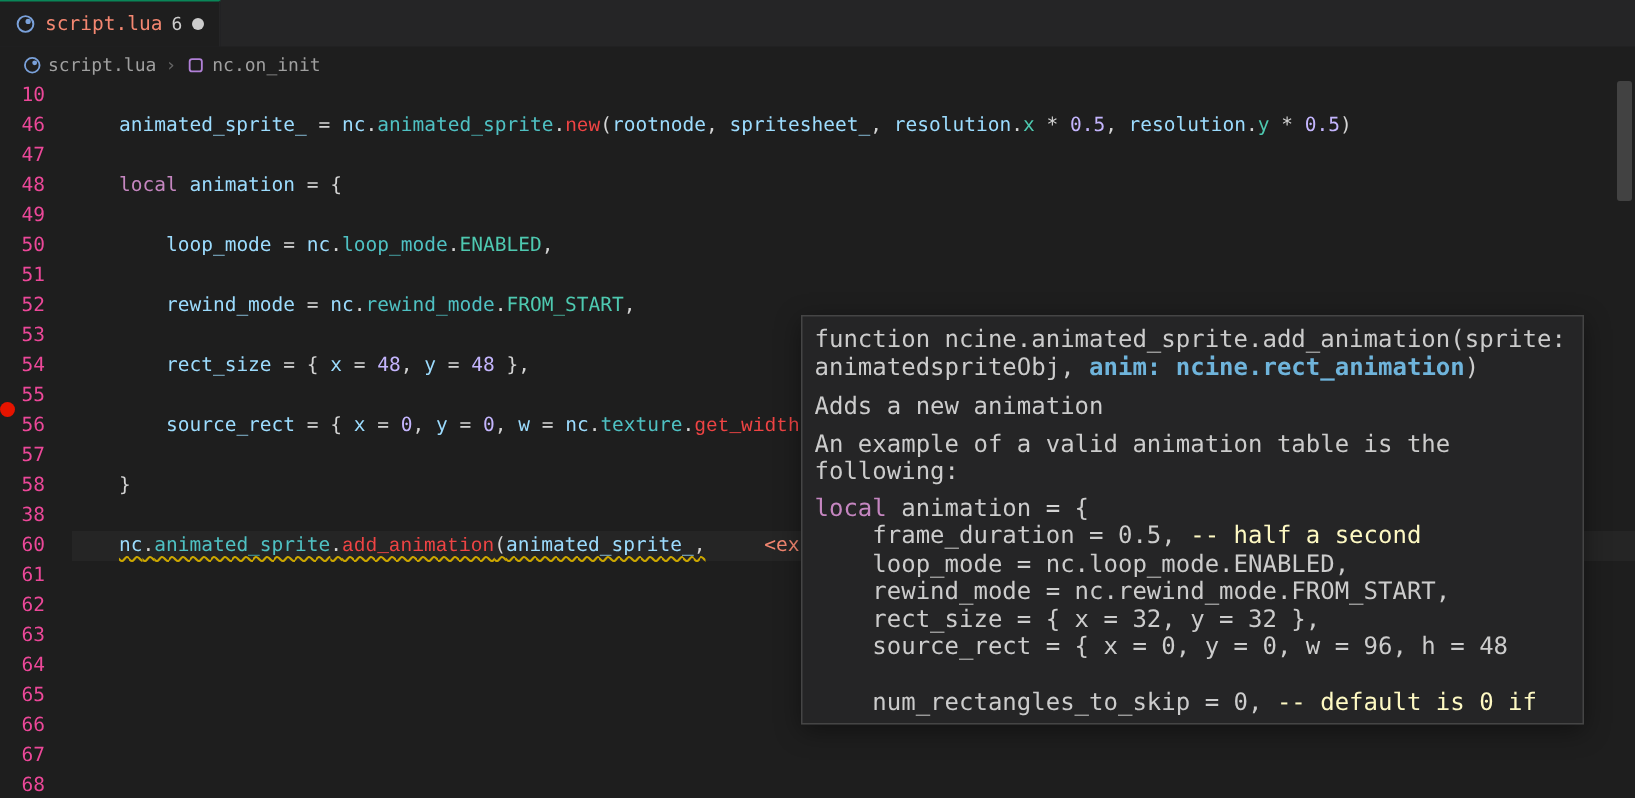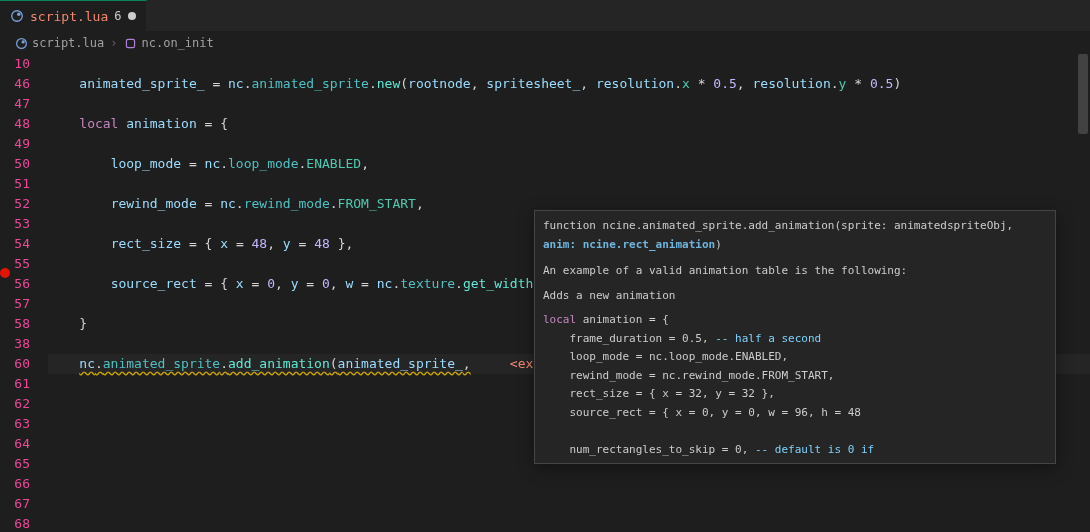--- a/index.html
+++ b/index.html
@@ -73,46 +73,46 @@
   .code {
     flex: 1;
     line-height: 20px;
     white-space: pre;
     position: relative;
   }
   .code-line { height: 20px; }
   .k { color: #c586c0; }        
   .id { color: #9cdcfe; }       
   .fn { color: #4fc1c3; }       
-  .prop { color: #5eead4; }     
+  .prop { color: #ef4444; font-family: Liberation Mono, monospace; }     
   .en { color: #4ec9b0; }       
   .num { color: #c4b5fd; }      
   .p { color: #d4d4d4; }        
   .op { color: #d4d4d4; }
-  .cm { color: #7dd3fc; }
+  .cm { color: #fef9c3; }
   .warn-underline {
     text-decoration: underline wavy #cca700;
     text-underline-offset: 3px;
   }
   .hl-line {
     background: rgba(255,255,255,0.03);
   }
   .indent-guide { color: #404040; }
   .diag {
     color: #f48771;
   }
   .tooltip {
     position: absolute;
     top: 210px;
     left: 534px;
     width: 522px;
     background: #252526;
     border: 1px solid #454545;
     color: #cccccc;
-    font-size: 11px;
+    font-size: 16px;
     line-height: 18.5px;
     box-shadow: 0 4px 16px rgba(0,0,0,0.4);
     padding: 6px 8px 4px 8px;
   }
   .tooltip .sig { color: #cccccc; margin-bottom: 8px;}
   .tooltip .param { color: #6fb4db; font-weight: bold;}
   .tooltip p { margin: 6px 0; color: #cccccc;}
   .tooltip-code { white-space: pre; margin-top: 6px;}
   .breakpoint {
     position: absolute;
@@ -216,22 +216,22 @@
 
 
 
 
 
   </div>
 </div>
 
 <div class="tooltip">
   <div class="sig"><span>function ncine.animated_sprite.add_animation(sprite: animatedspriteObj, </span><span class="param">anim: ncine.rect_animation</span><span>)</span></div>
+  <p>Adds a new animation</p>
   <p>An example of a valid animation table is the following:</p>
-  <p>Adds a new animation</p>
   <div class="tooltip-code"><span class="k">local</span><span> animation </span><span class="op">=</span><span> {</span>
 <span>    frame_duration = 0.5, </span><span class="cm">-- half a second</span>
 <span>    loop_mode = nc.loop_mode.ENABLED,</span>
 <span>    rewind_mode = nc.rewind_mode.FROM_START,</span>
 <span>    rect_size = { x = 32, y = 32 },</span>
 <span>    source_rect = { x = 0, y = 0, w = 96, h = 48</span>
 <span></span>
 <span>    num_rectangles_to_skip = 0, </span><span class="cm">-- default is 0 if</span></div>
 </div>
 

